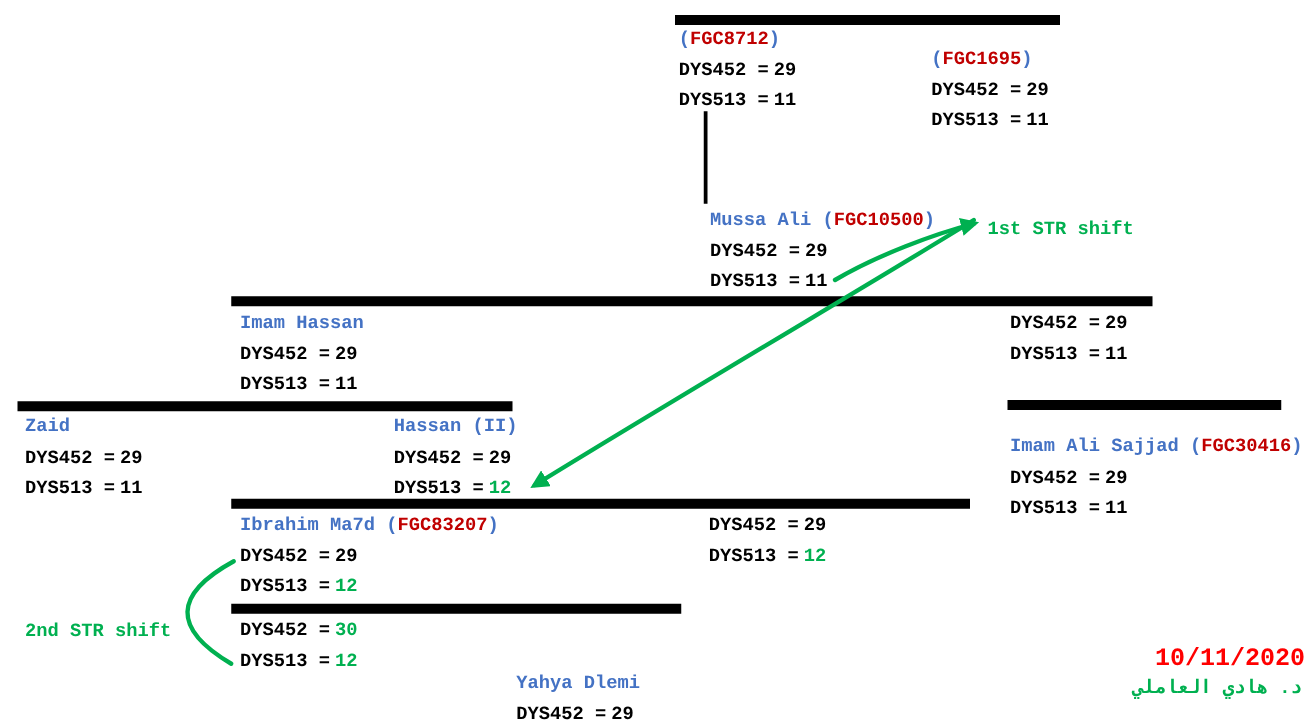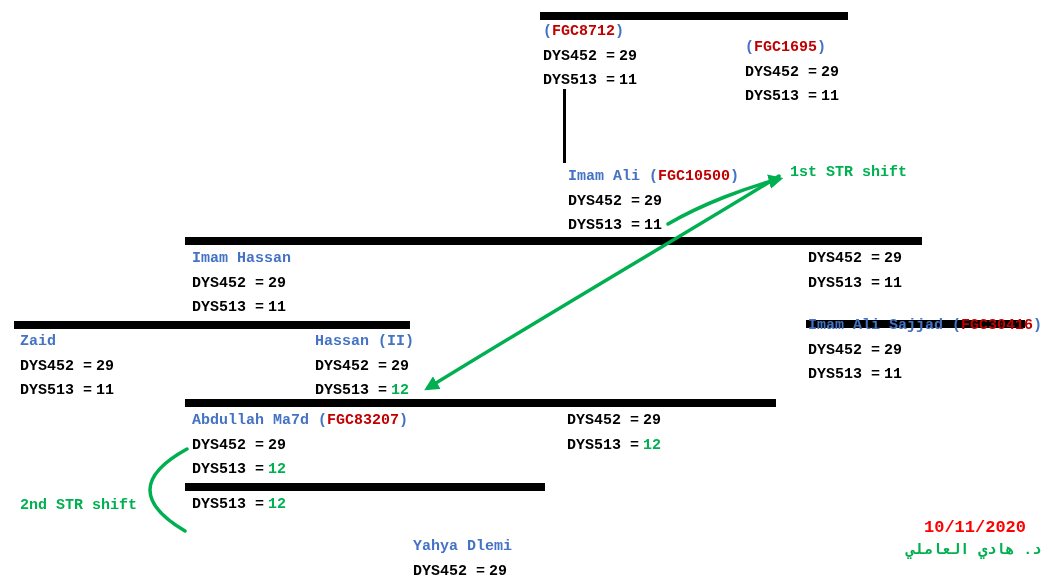--- a/index.html
+++ b/index.html
@@ -23,21 +23,21 @@
   .person{position:absolute;white-space:nowrap;}
   .prow{line-height:24.5px;font-size:15px;font-weight:700;color:var(--text_black);}
   .pname{color:var(--name_blue);}
   .paren{color:var(--name_blue);}
   .snp{color:var(--snp_red);}
   .dys-value{margin-left:4px;}
   .dys-value[data-shift="yes"]{color:var(--shift_green);}
   .sfx{color:var(--snp_red);}
   .sfx:not(:empty){margin-left:5px;}
   .annot{position:absolute;font-size:15px;font-weight:700;color:var(--shift_green);white-space:nowrap;line-height:20px;}
-  .date{position:absolute;font-size:17px;font-weight:700;color:var(--date_red);white-space:nowrap;line-height:20px;}
+  .date{position:absolute;font-size:20px;font-weight:700;color:var(--date_red);white-space:nowrap;line-height:20px;}
   .signature{position:absolute;font-size:15px;font-weight:700;color:var(--shift_green);white-space:nowrap;line-height:22px;direction:rtl;}
   #arrows{position:absolute;left:0;top:0;width:1046px;height:577px;pointer-events:none;z-index:5;}
   #arrows path{stroke:var(--shift_green);stroke-width:3.5;fill:none;stroke-linecap:round;}
   #ah path{fill:var(--shift_green);stroke:none;}
 </style>
 </head>
 <body>
 
 <div id="canvas">
 
@@ -56,21 +56,21 @@
     <div class="prow"><span>DYS513 =</span><span class="dys-value">11</span></div>
   </div>
 
   <div class="person" style="left:745px;top:36px;">
     <div class="prow"><span class="pname"></span><span class="paren">(</span><span class="snp">FGC1695</span><span class="paren">)</span></div>
     <div class="prow"><span>DYS452 =</span><span class="dys-value">29</span></div>
     <div class="prow"><span>DYS513 =</span><span class="dys-value">11</span></div>
   </div>
 
   <div class="person" style="left:568px;top:165px;">
-    <div class="prow"><span class="pname">Imam Ali</span><span class="paren"> (</span><span class="snp">FGC10500</span><span class="paren">)</span></div>
+    <div class="prow"><span class="pname">Mussa Ali</span><span class="paren"> (</span><span class="snp">FGC10500</span><span class="paren">)</span></div>
     <div class="prow"><span>DYS452 =</span><span class="dys-value">29</span></div>
     <div class="prow"><span>DYS513 =</span><span class="dys-value">11</span></div>
   </div>
 
   <div class="person" style="left:192px;top:247px;">
     <div class="prow"><span class="pname">Imam Hassan</span></div>
     <div class="prow"><span>DYS452 =</span><span class="dys-value">29</span></div>
     <div class="prow"><span>DYS513 =</span><span class="dys-value">11</span></div>
   </div>
 
@@ -84,48 +84,49 @@
     <div class="prow"><span>DYS452 =</span><span class="dys-value">29</span></div>
     <div class="prow"><span>DYS513 =</span><span class="dys-value">11</span></div>
   </div>
 
   <div class="person" style="left:315px;top:330px;">
     <div class="prow"><span class="pname">Hassan (II)</span></div>
     <div class="prow"><span>DYS452 =</span><span class="dys-value">29</span></div>
     <div class="prow"><span>DYS513 =</span><span class="dys-value" data-shift="yes">12</span></div>
   </div>
 
-  <div class="person" style="left:808px;top:314px;">
+  <div class="person" style="left:808px;top:346px;">
     <div class="prow"><span class="pname">Imam Ali Sajjad</span><span class="paren"> (</span><span class="snp">FGC30416</span><span class="paren">)</span></div>
     <div class="prow"><span>DYS452 =</span><span class="dys-value">29</span></div>
     <div class="prow"><span>DYS513 =</span><span class="dys-value">11</span></div>
   </div>
 
   <div class="person" style="left:192px;top:409px;">
-    <div class="prow"><span class="pname">Abdullah Ma7d</span><span class="paren"> (</span><span class="snp">FGC83207</span><span class="paren">)</span></div>
+    <div class="prow"><span class="pname">Ibrahim Ma7d</span><span class="paren"> (</span><span class="snp">FGC83207</span><span class="paren">)</span></div>
     <div class="prow"><span>DYS452 =</span><span class="dys-value">29</span></div>
     <div class="prow"><span>DYS513 =</span><span class="dys-value" data-shift="yes">12</span></div>
   </div>
 
   <div class="person" style="left:567px;top:409px;">
     <div class="prow"><span>DYS452 =</span><span class="dys-value">29</span></div>
     <div class="prow"><span>DYS513 =</span><span class="dys-value" data-shift="yes">12</span></div>
   </div>
 
   <div class="person" style="left:192px;top:493px;">
+    <div class="prow"><span>DYS452 =</span><span class="dys-value" data-shift="yes">30</span></div>
     <div class="prow"><span>DYS513 =</span><span class="dys-value" data-shift="yes">12</span></div>
   </div>
 
   <div class="person" style="left:413px;top:493px;margin-top:42px;">
     <div class="prow"><span class="pname">Yahya Dlemi</span></div>
     <div class="prow"><span>DYS452 =</span><span class="dys-value">29</span></div>
     <div class="prow"><span>DYS513 =</span><span class="dys-value" data-shift="yes">12</span><span class="sfx">TBC</span></div>
   </div>
 
-  <div class="annot" style="left:790px;top:163px;">1st STR shift</div>
+  <div class="annot" style="left:790px;top:174px;">1st STR shift</div>
   <div class="annot" style="left:20px;top:496px;">2nd STR shift</div>
   <div class="date" style="left:924px;top:518px;">10/11/2020</div>
   <div class="signature" style="left:906px;top:540px;">د. هادي العاملي</div>
 
   <svg id="arrows" viewBox="0 0 1046 577" xmlns="http://www.w3.org/2000/svg">
     <defs>
       <marker id="ah" viewBox="0 0 10 10" refX="7" refY="5" markerWidth="4.2" markerHeight="4.2" orient="auto-start-reverse">
         <path d="M0,0 L10,5 L0,10 z"></path>
       </marker>
     </defs>

